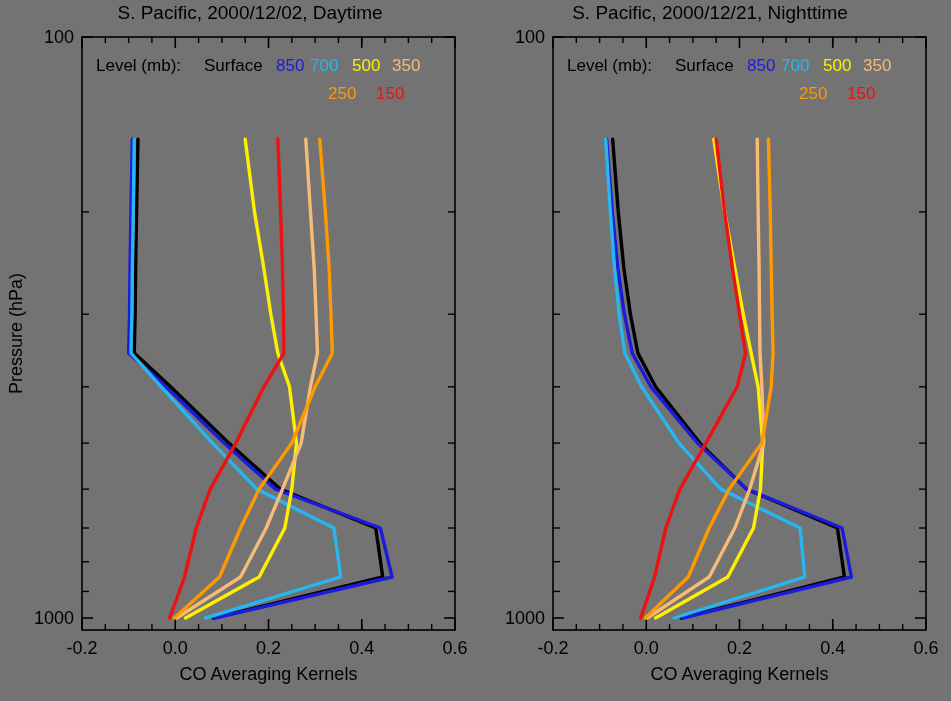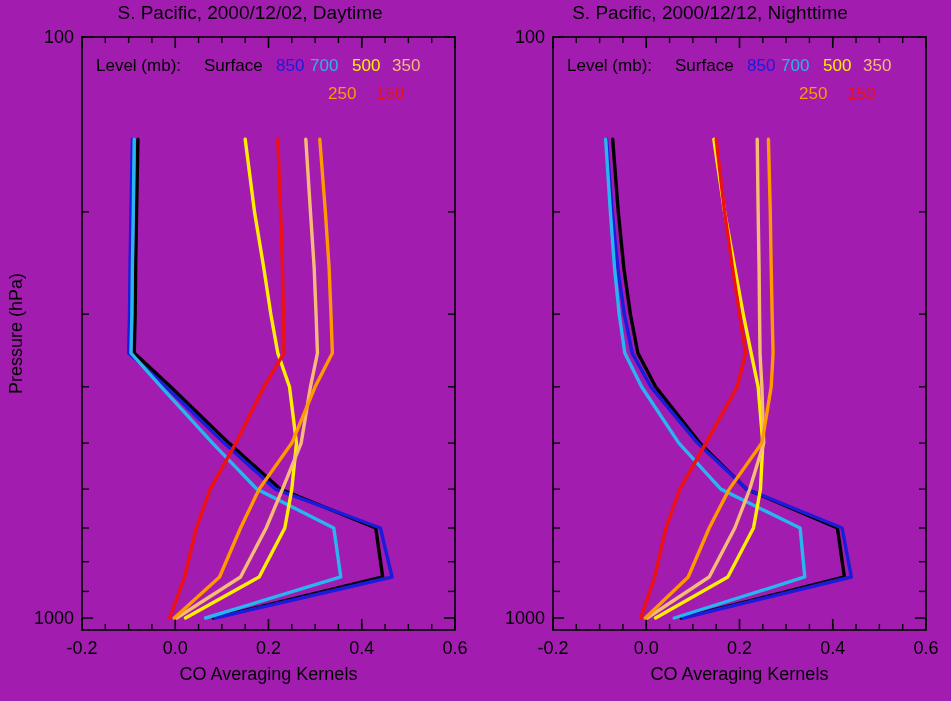--- a/index.html
+++ b/index.html
@@ -1,17 +1,17 @@
 <!DOCTYPE html>
 <html><head>
 <meta charset="utf-8">
 <style>
   html,body{margin:0;padding:0;background:#ffffff;}
   body{width:951px;height:701px;font-family:"Liberation Sans",sans-serif;overflow:hidden;}
-  #root{position:relative;width:951px;height:701px;background:#a21caf;}
+  #root{position:relative;width:951px;height:701px;background:#737373;}
   .panel{position:absolute;top:0;height:701px;}
   .panel-title{
     position:absolute;left:0;width:100%;text-align:center;
     font-size:19px;color:#000;white-space:nowrap;font-family:"Liberation Sans",sans-serif;
   }
   svg{display:block;overflow:visible;}
   .axis-line{stroke:#000;stroke-width:1.6;fill:none;}
   .tick{stroke:#000;stroke-width:1.6;}
   .tick-minor{stroke:#000;stroke-width:1.4;}
   .ticklabel{font-size:18px;fill:#000;font-family:"Liberation Sans",sans-serif;}
@@ -105,21 +105,21 @@
         <text x="276" y="71" fill="#1b1bdc" class="legend-text">850</text>
         <text x="310" y="71" fill="#27b6f0" class="legend-text">700</text>
         <text x="352" y="71" fill="#ffee00" class="legend-text">500</text>
         <text x="392" y="71" fill="#f7bb77" class="legend-text">350</text>
         <text x="328" y="99" fill="#ff9900" class="legend-text">250</text>
         <text x="376" y="99" fill="#ee1111" class="legend-text">150</text>
       </svg>
   </div>
 
   <div class="panel" id="panel-1">
-    <div class="panel-title" style="left: 470px; width: 480px; top: 2px;">S. Pacific, 2000/12/12, Nighttime</div>
+    <div class="panel-title" style="left: 470px; width: 480px; top: 2px;">S. Pacific, 2000/12/21, Nighttime</div>
     <svg id="svg-1" width="951" height="701" style="position: absolute; left: 0px; top: 0px;">
         <rect x="553" y="37" width="373" height="593" class="axis-line"></rect>
         <line x1="553" y1="630" x2="553" y2="619" class="tick"></line>
         <line x1="553" y1="37" x2="553" y2="48" class="tick"></line>
         <text x="553" y="654" text-anchor="middle" class="ticklabel">-0.2</text>
         <line x1="646.25" y1="630" x2="646.25" y2="619" class="tick"></line>
         <line x1="646.25" y1="37" x2="646.25" y2="48" class="tick"></line>
         <text x="646.25" y="654" text-anchor="middle" class="ticklabel">0.0</text>
         <line x1="739.5" y1="630" x2="739.5" y2="619" class="tick"></line>
         <line x1="739.5" y1="37" x2="739.5" y2="48" class="tick"></line>

